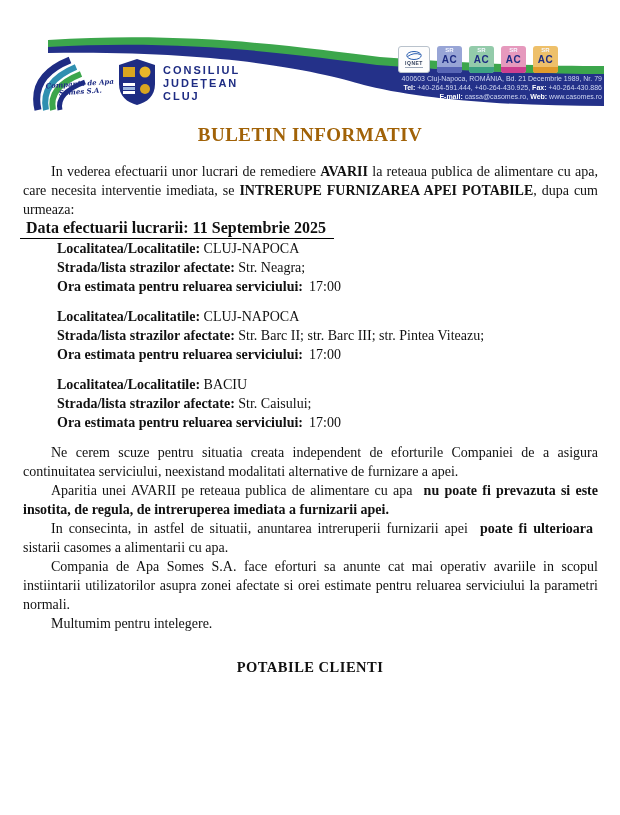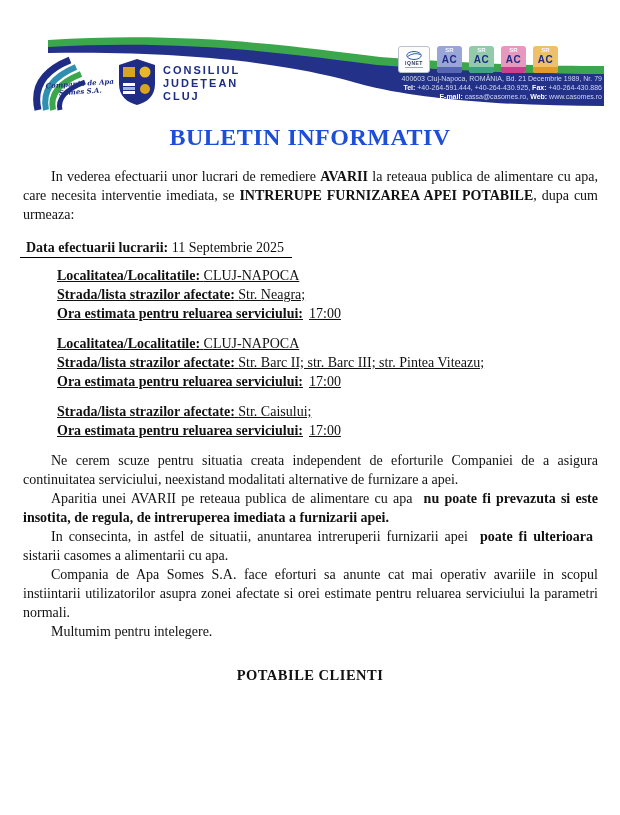--- a/index.html
+++ b/index.html
@@ -40,33 +40,33 @@
   .ac-strip { position:absolute; bottom:0; left:0; width:100%; height:6px; }
   .contact {
     position:absolute; right:18px; top:74px; width:310px; text-align:right;
     font-family:"Liberation Sans", sans-serif; font-size:7px; line-height:9px;
     color:#cfd6f2;
   }
   .contact b { color:#ffffff; }
   
   .title {
     margin-top:124px; text-align:center; font-weight:bold;
-    font-size:24px; letter-spacing:0.5px; color:#1d4ed8;
+    font-size:19px; letter-spacing:0.5px; color:#a16207;
   }
   .para {
     margin:16px 22px 0 23px; text-align:justify;
     font-size:14px; line-height:19px;
   }
   .para.indent { text-indent:28px; }
-  .dateline-wrap { margin:16px 22px 0 20px; font-size:14px; }
+  .dateline-wrap { margin:0 22px 0 20px; font-size:16px;font-weight:bold; }
   .dateline {
     display:inline-block; border-bottom:1.5px solid #000;
     padding:0 8px 1px 6px;
   }
-  .notices { margin-top:8px;text-decoration:underline; }
+  .notices { margin-top:0; }
   .notice { margin:0 22px 11px 57px; font-size:14px; line-height:19px; }
   .time-val { margin-left:6px; }
   .gap-l { margin-left:6px; }
   .gap-r { margin-right:5px; }
   .closing { margin-top:1px; }
   .closing .para { margin-top:0; }
   .footer {
     margin-top:26px; text-align:center; font-weight:bold;
     font-size:14.5px; letter-spacing:0.5px;
   }
@@ -163,20 +163,21 @@
       <div><b>Ora estimata pentru reluarea serviciului:</b><span class="time-val">17:00</span></div>
     </div>
 
     <div class="notice">
       <div><b>Localitatea/Localitatile:</b> <span>CLUJ-NAPOCA</span></div>
       <div><b>Strada/lista strazilor afectate:</b> <span>Str. Barc II; str. Barc III; str. Pintea Viteazu;</span></div>
       <div><b>Ora estimata pentru reluarea serviciului:</b><span class="time-val">17:00</span></div>
     </div>
 
     <div class="notice">
+      <div><b>Localitatea/Localitatile:</b> <span>BACIU</span></div>
       <div><b>Strada/lista strazilor afectate:</b> <span>Str. Caisului;</span></div>
       <div><b>Ora estimata pentru reluarea serviciului:</b><span class="time-val">17:00</span></div>
     </div>
   </div>
 
   <div class="closing">
     <p class="para indent">Ne cerem scuze pentru situatia creata independent de eforturile Companiei de a asigura continuitatea serviciului, neexistand modalitati alternative de furnizare a apei.</p>
     <p class="para indent"><span>Aparitia unei AVARII pe reteaua publica de alimentare cu apa</span> <b class="gap-l">nu poate fi prevazuta si este insotita, de regula, de intreruperea imediata a furnizarii apei.</b></p>
     <p class="para indent"><span>In consecinta, in astfel de situatii, anuntarea intreruperii furnizarii apei</span> <b class="gap-l gap-r">poate fi ulterioara</b> <span>sistarii casomes a alimentarii cu apa.</span></p>
     <p class="para indent">Compania de Apa Somes S.A. face eforturi sa anunte cat mai operativ avariile in scopul instiintarii utilizatorilor asupra zonei afectate si orei estimate pentru reluarea serviciului la parametri normali.</p>

